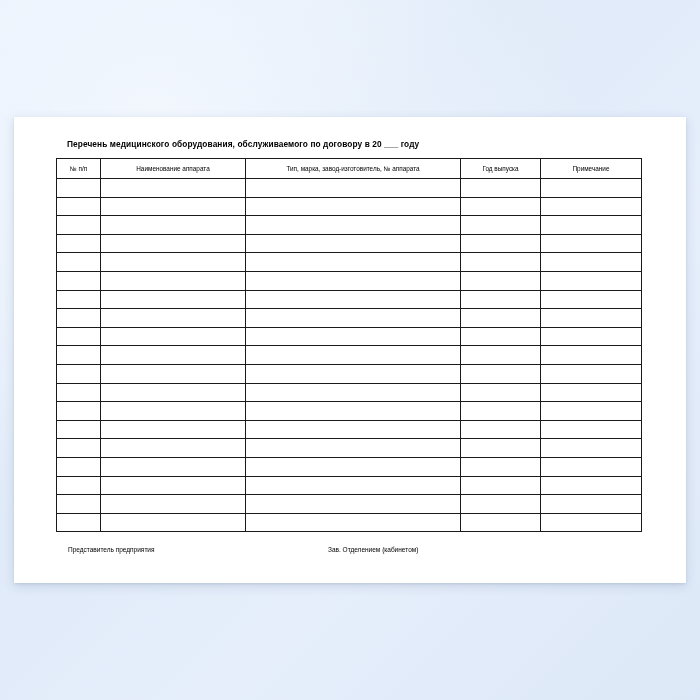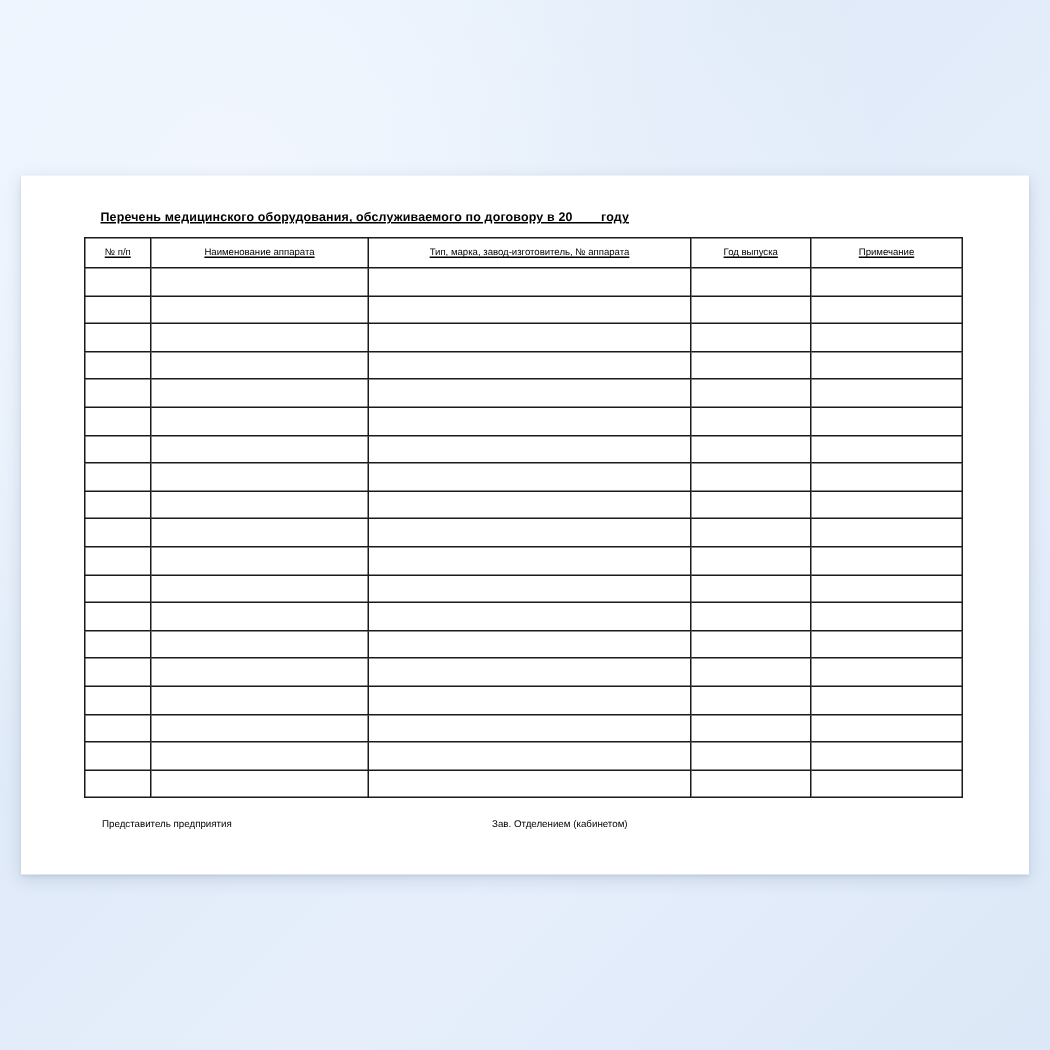--- a/index.html
+++ b/index.html
@@ -33,21 +33,20 @@
     height: 466px;
     background: #ffffff;
     box-shadow: 0 3px 10px rgba(60, 90, 130, 0.18), 0 1px 2px rgba(60,90,130,0.12);
   }
   .doc-inner {
     position: absolute;
     left: 42px;
     top: 22px;
     right: 36px;
     bottom: 18px;
-    text-decoration: underline;
   }
   .doc-title {
     font-size: 8.3px;
     font-weight: bold;
     color: #000;
     letter-spacing: 0.1px;
     margin: 0 0 9px 11px;
     white-space: nowrap;
   }
   table.equipment-table {

